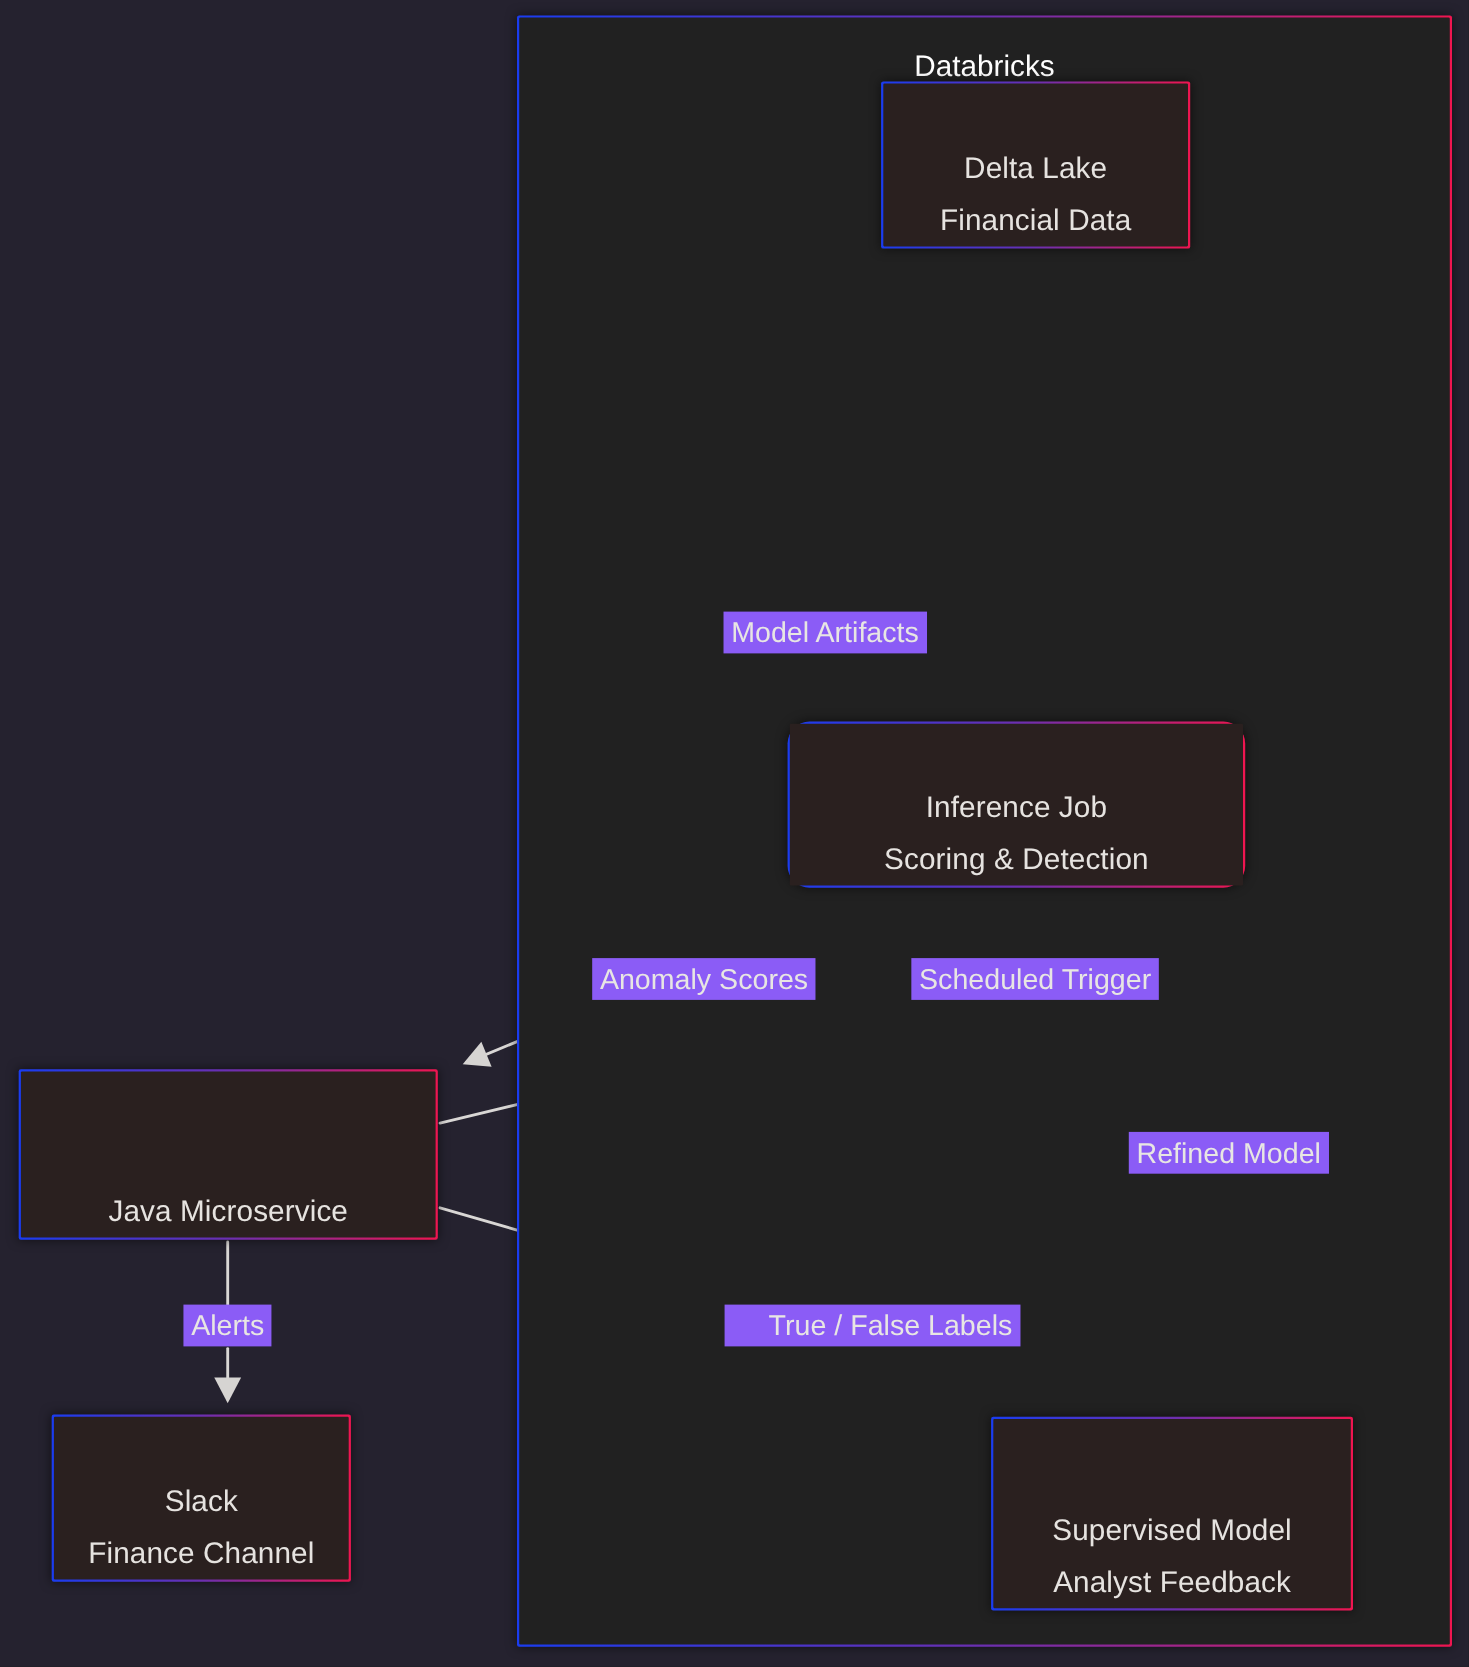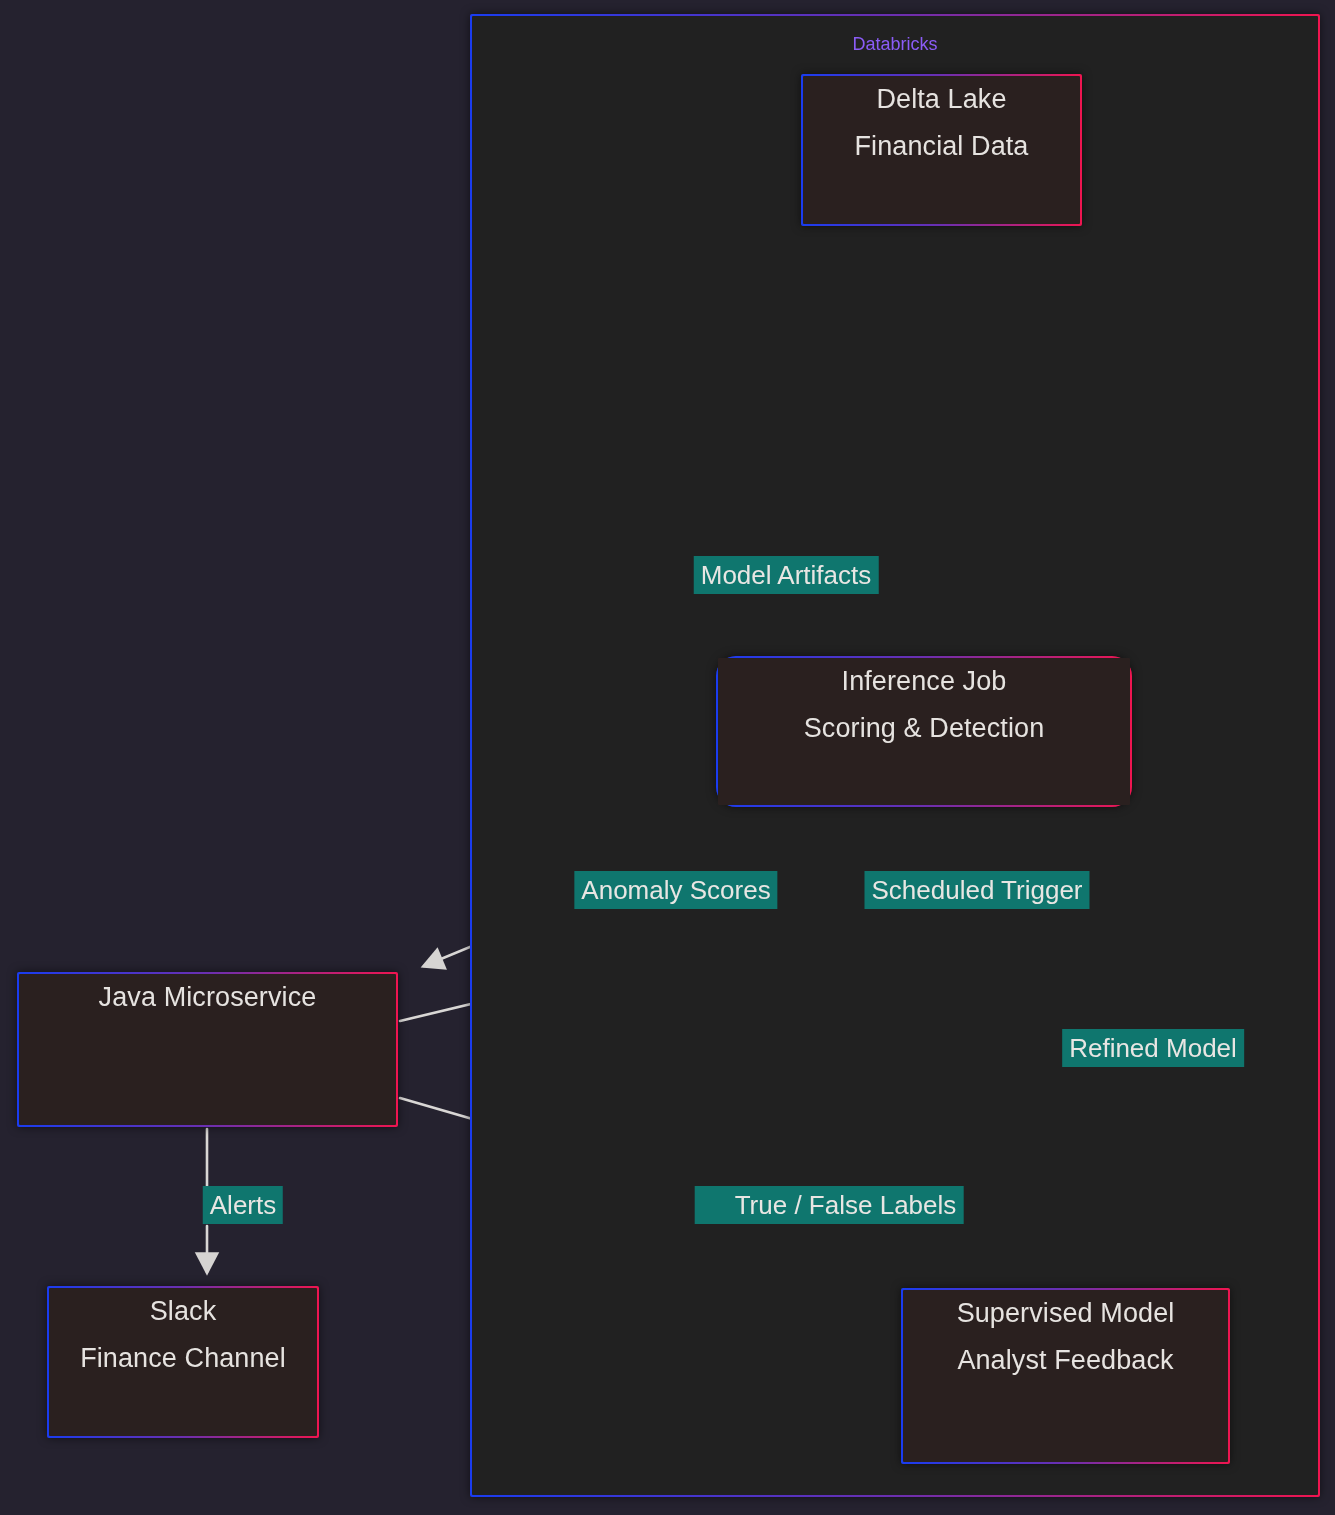--- a/index.html
+++ b/index.html
@@ -26,52 +26,51 @@
     background: linear-gradient(to right, #1a3cf0 0%, #6b2fb0 50%, #ef1550 100%);
     border-radius: 2px;
     box-shadow: 0 0 10px rgba(0,0,0,0.55);
   }
   .gbox > .inner {
     width: 100%; height: 100%;
     background: #2a201f;
     display: flex;
     flex-direction: column;
     align-items: center;
-    justify-content: flex-start;
+    justify-content: flex-end;
     border-radius: 1px;
   }
   .gbox.container > .inner {
     background: #212121;
     justify-content: flex-start;
     align-items: center;
   }
   .nline {
     color: #e6e3e0;
     font-size: 27px;
     line-height: 47px;
     white-space: nowrap;
     letter-spacing: 0.1px;
   }
   .ctitle {
-    color: #8b5cf6;
-    font-size: 18px;
+    color: #ffffff;
+    font-size: 27px;
     line-height: 33px;
-    margin-top: 12px;
+    margin-top: 28px;
     white-space: nowrap;
   }
   .elabel {
     position: absolute;
-    background: #0f766e;
+    background: #8b5cf6;
     color: #e8e6e3;
     font-size: 26px;
     line-height: 36px;
     padding: 1px 7px;
     white-space: nowrap;
     transform: translate(-50%, -50%);
-    margin-left: 36px;
   }
 </style>
 </head>
 <body>
 
 <div id="stage">
 
   <svg id="canvas" viewBox="0 0 1335 1515" xmlns="http://www.w3.org/2000/svg">
     <defs>
       <marker id="ah" markerWidth="11" markerHeight="11" refX="8.2" refY="5.5" orient="auto" markerUnits="strokeWidth">

